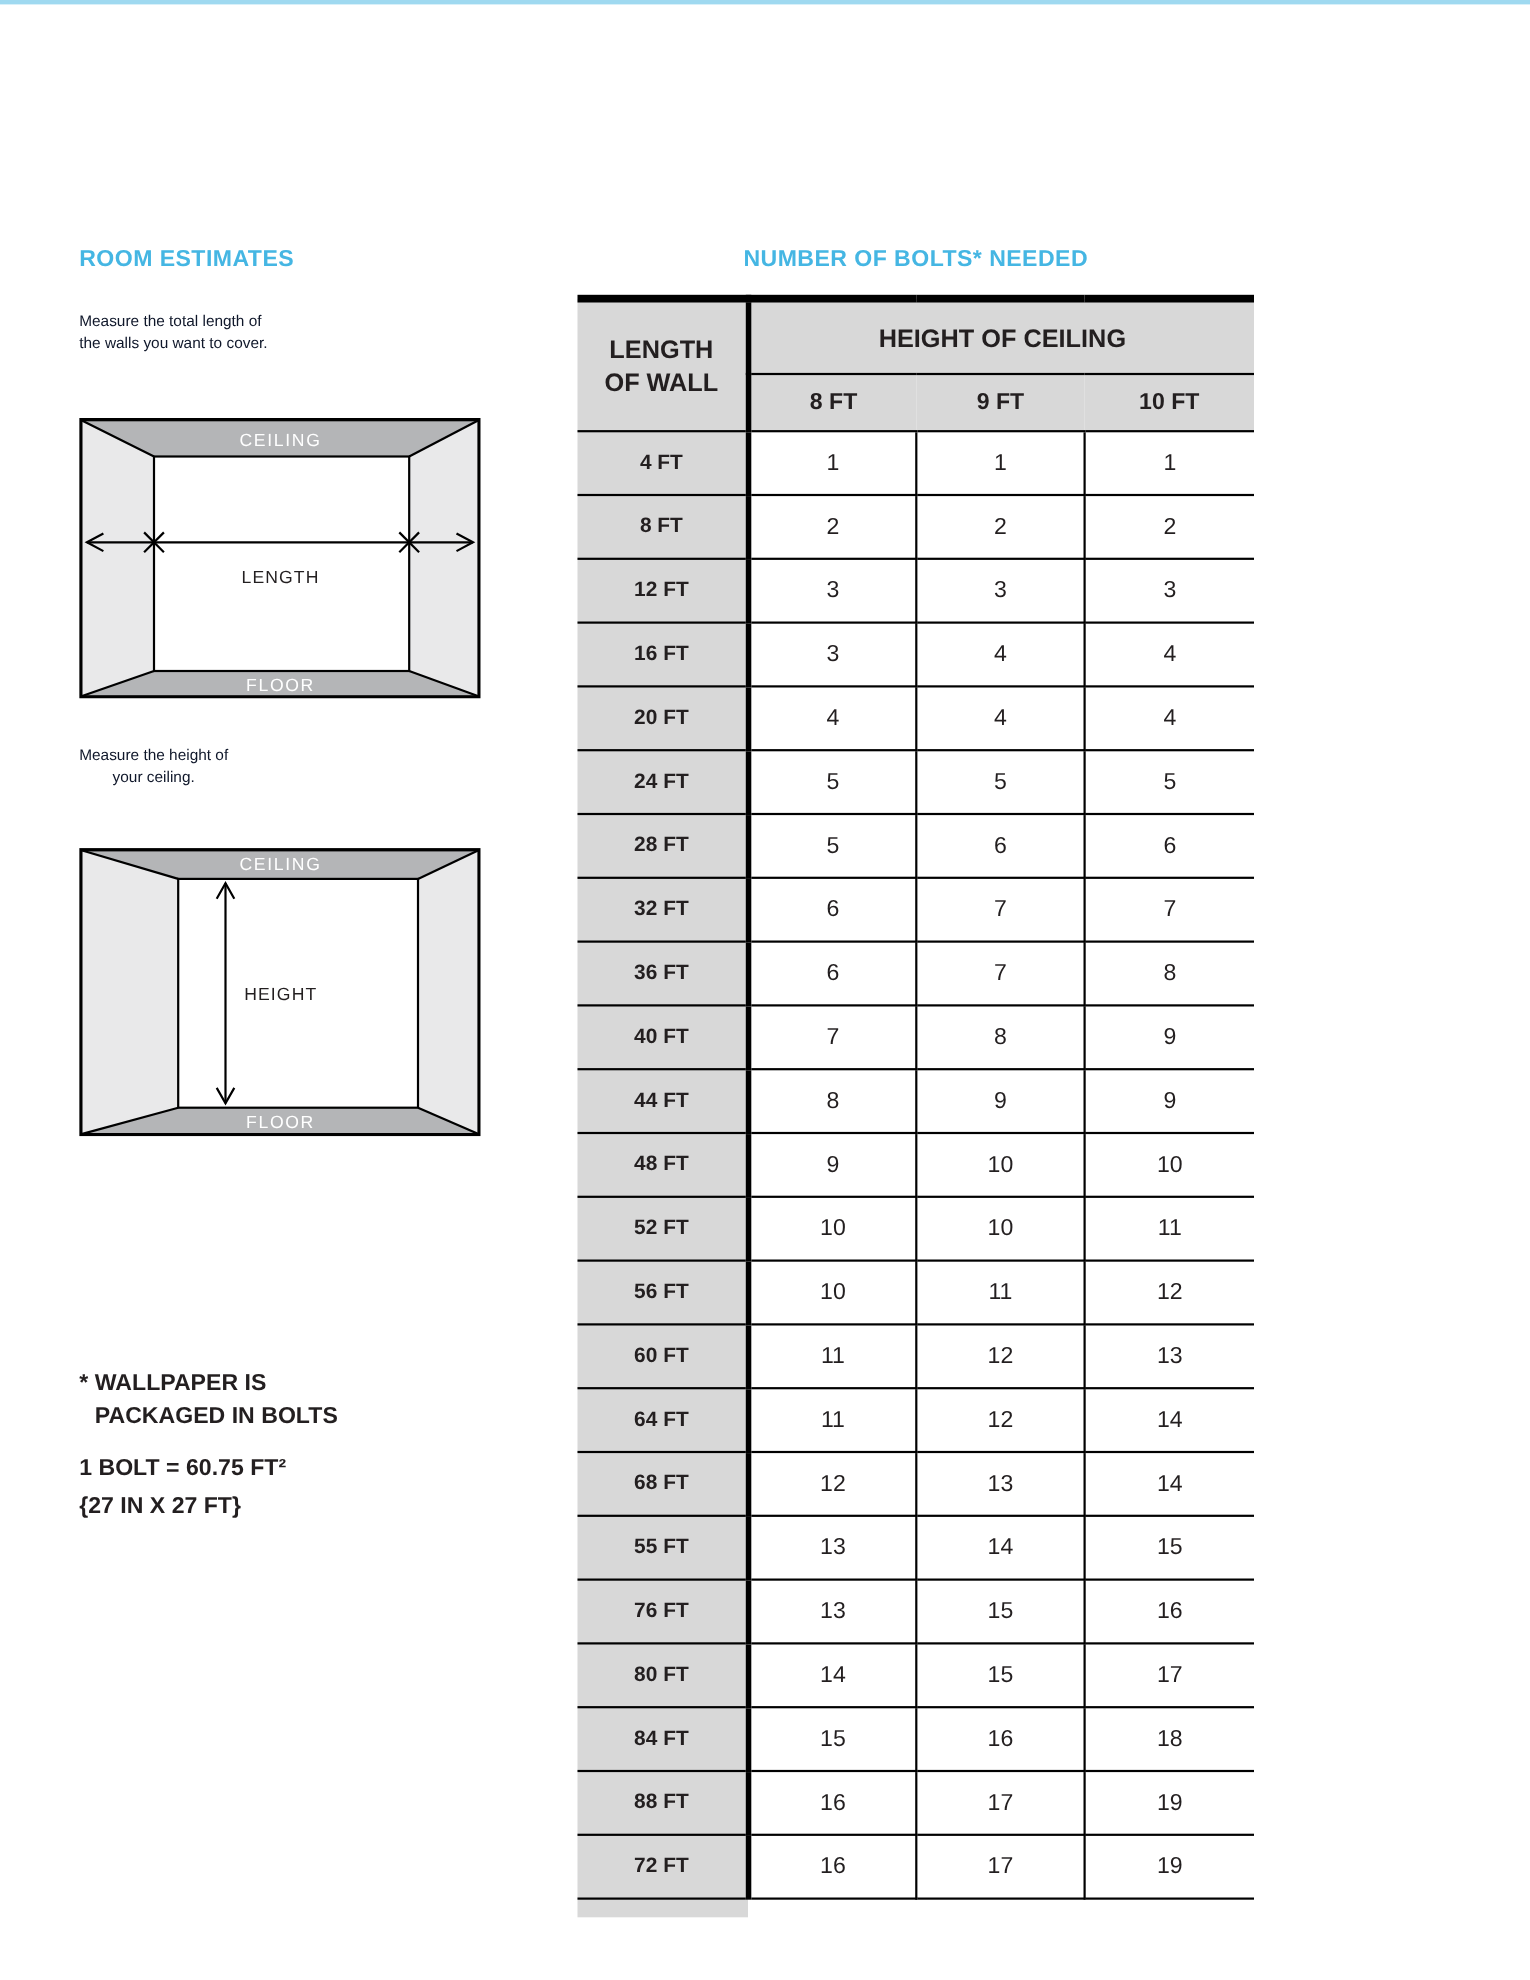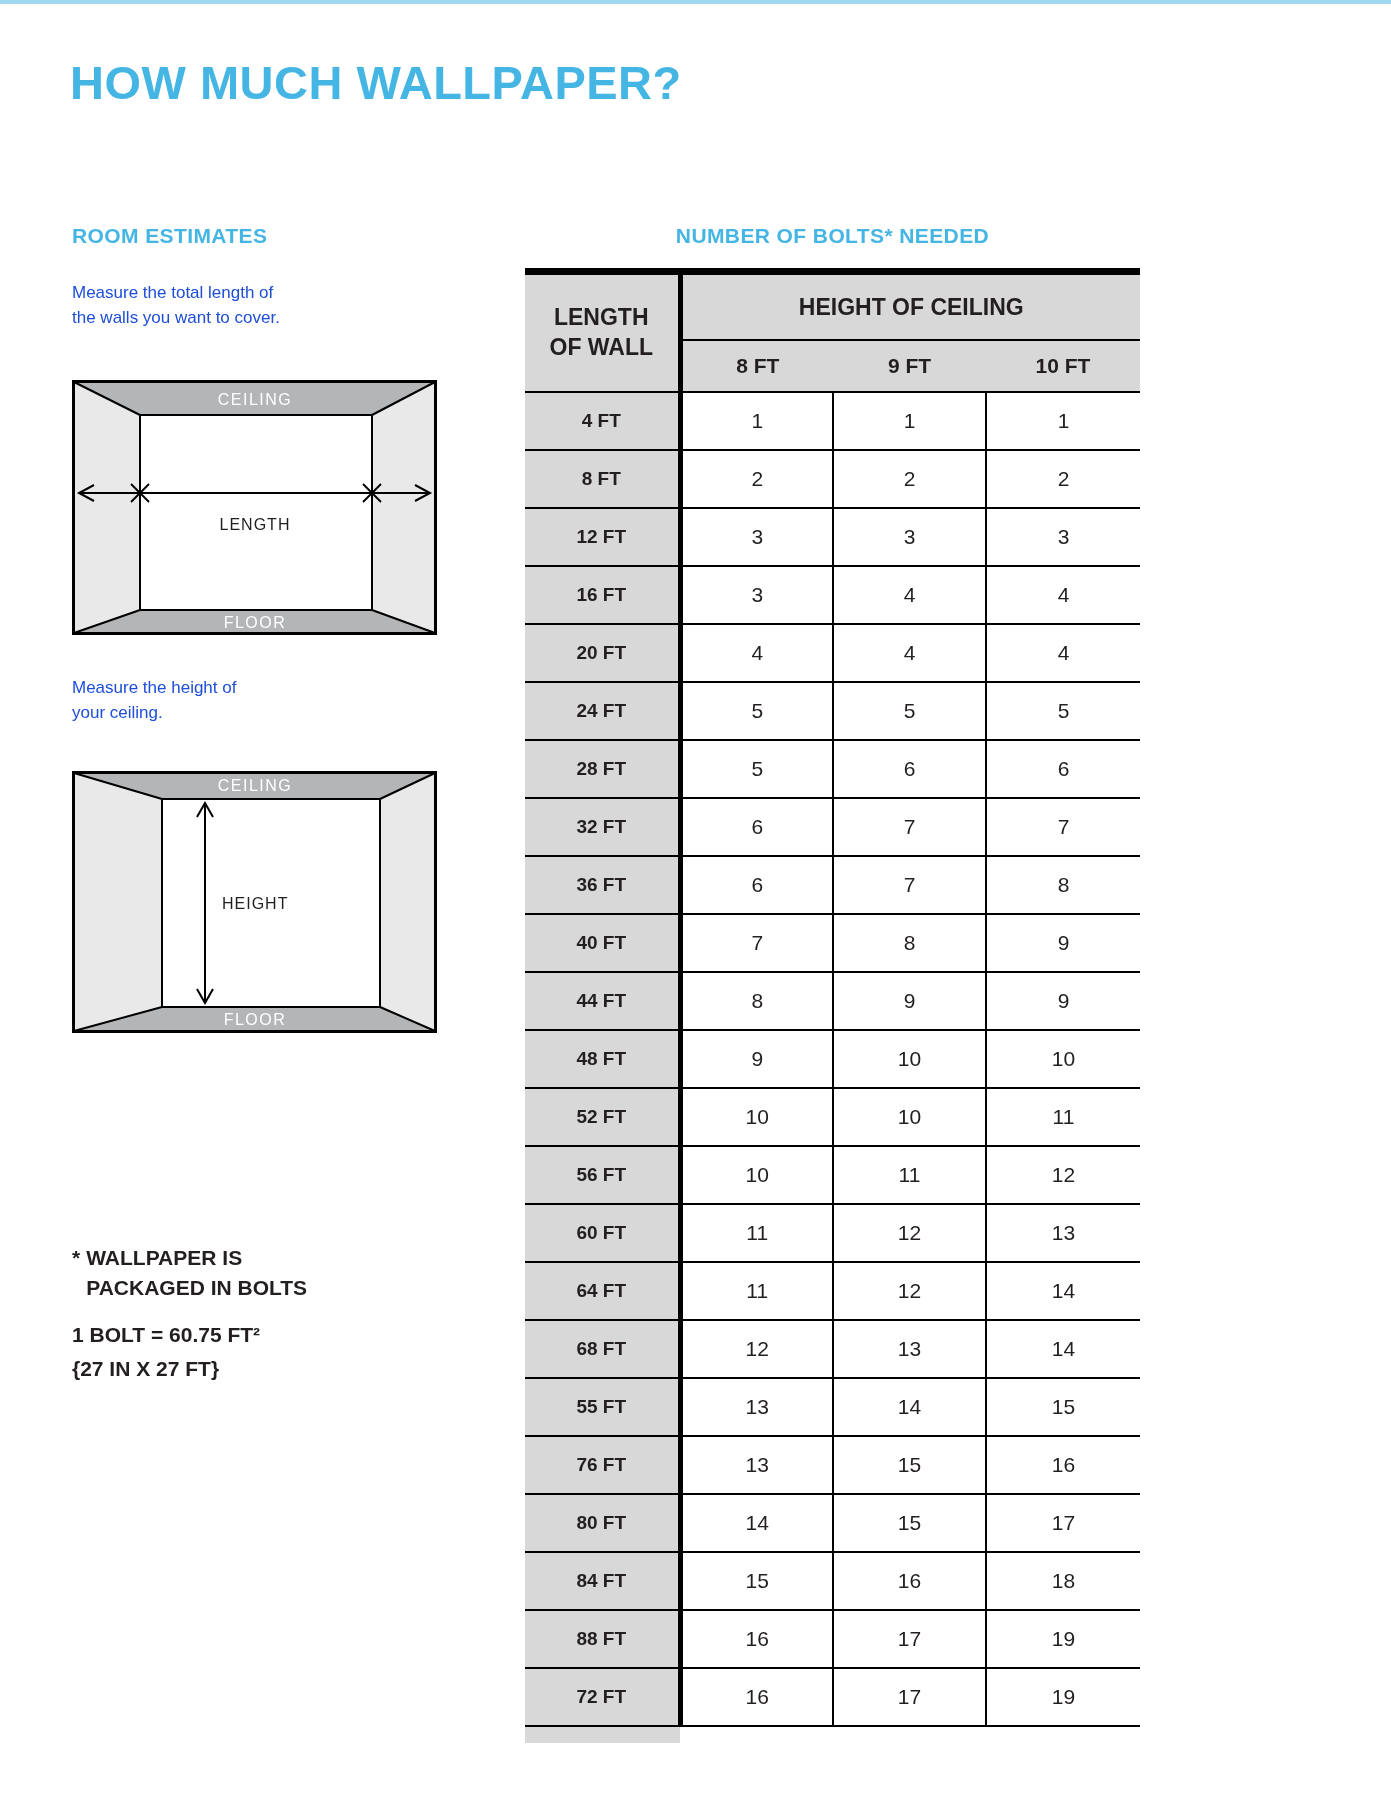--- a/index.html
+++ b/index.html
@@ -25,25 +25,25 @@
     position: absolute; margin: 0;
     font-size: 21px; font-weight: 700; letter-spacing: 0.4px;
     color: #45b6e3;
     text-align: right;
   }
   .left-heading { left: 72px; top: 224px; }
   .table-heading { left: 525px; top: 224px; width: 615px; text-align: center; }
 
   .body-text {
     position: absolute; left: 72px; margin: 0;
-    font-size: 17px; line-height: 1.45; white-space: pre-line;
-    color: #1d4ed8;
+    font-size: 14px; line-height: 1.45; white-space: pre-line;
+    color: #0f172a;
   }
   .step1 { top: 281px; }
-  .step2 { top: 676px; }
+  .step2 { top: 676px; text-align: center; }
   .step3 { top: 1070px; }
 
   .diagram { position: absolute; left: 72px; }
   .diagram1 { top: 380px; }
   .diagram2 { top: 771px; }
   .svg-label { font-family: "Liberation Sans", sans-serif; font-size: 16px; letter-spacing: 1.5px; }
   .svg-label.light { fill: #ffffff; }
   .svg-label.dark  { fill: #231f20; letter-spacing: 1px; }
 
   .footnote {
@@ -94,21 +94,20 @@
   .bolts-table tbody td:last-child { border-right: none; }
   .bolts-table tfoot th.stub { background: #d8d8d8; height: 16px; border: none; }
   .bolts-table tfoot td.stub-empty { border: none; background: transparent; height: 16px; }
 </style>
 </head>
 <body>
 
 <div class="page">
   <div class="top-rule"></div>
 
-  <h1 class="title">HOW MUCH WALLPAPER?</h1>
 
   <h2 class="section-heading left-heading">ROOM ESTIMATES</h2>
 
   <p class="body-text step1">Measure the total length of
 the walls you want to cover.</p>
 
   <svg class="diagram diagram1" width="365" height="255" viewBox="0 0 365 255">
     <polygon points="2,2 363,2 300,35 68,35" fill="#b4b5b7"></polygon>
     <polygon points="2,253 363,253 300,230 68,230" fill="#b4b5b7"></polygon>
     <polygon points="2,2 68,35 68,230 2,253" fill="#e9e9ea"></polygon>

